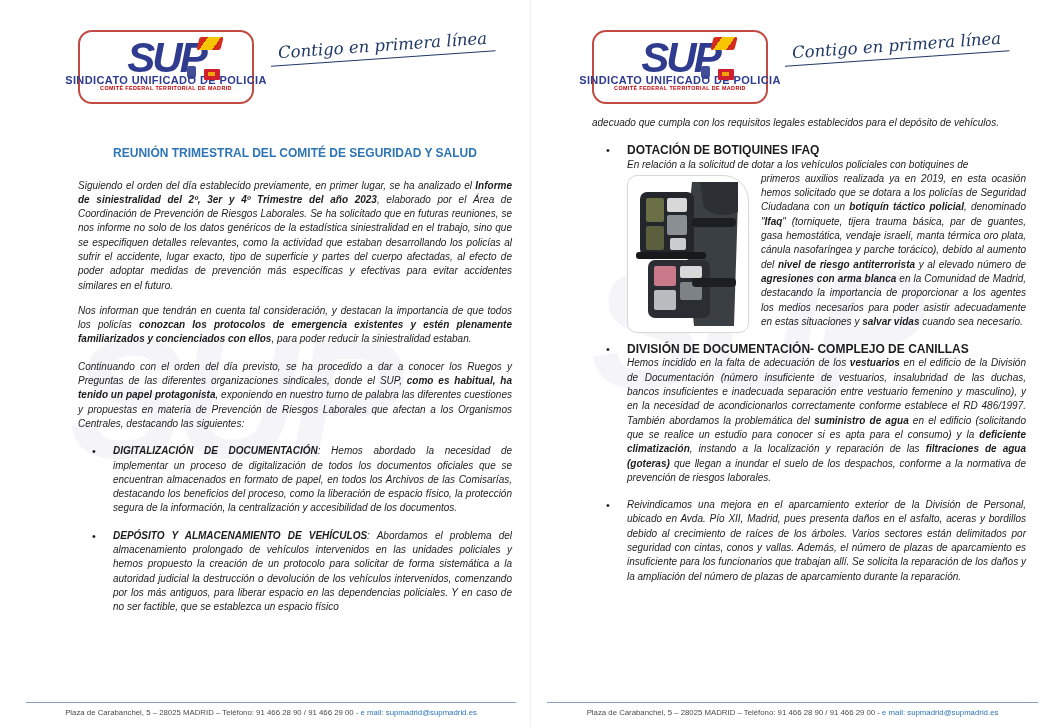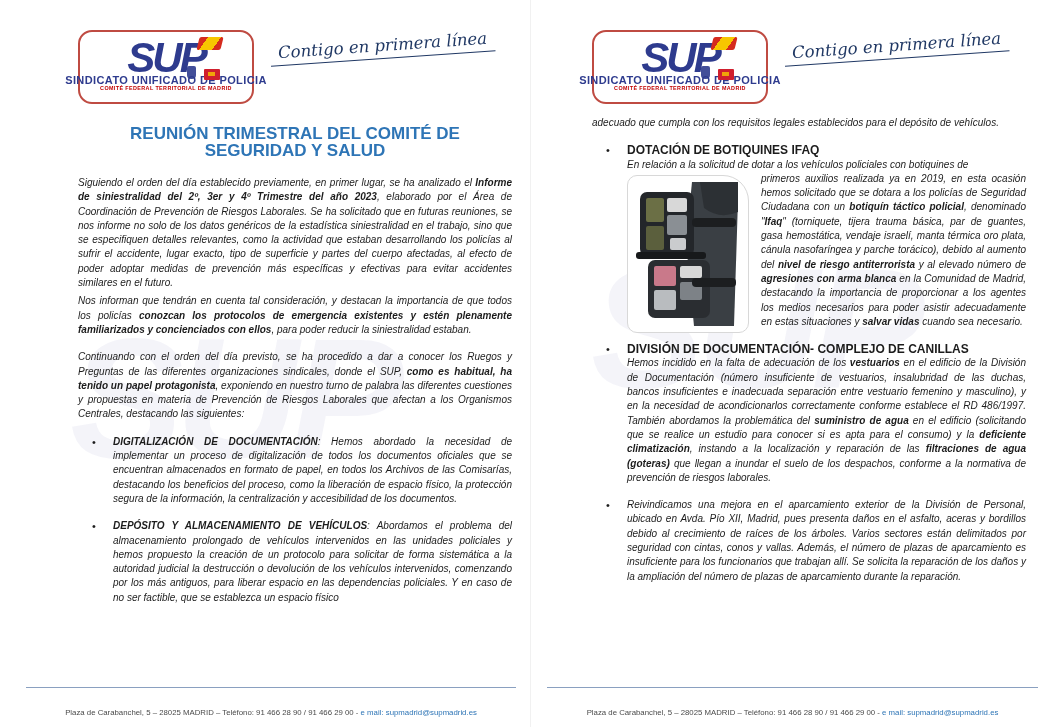--- a/index.html
+++ b/index.html
@@ -25,39 +25,39 @@
   .tagline{font-family:"DejaVu Serif",serif;font-style:italic;font-size:16.5px;color:#203864;
     transform:rotate(-4deg);border-bottom:1.5px solid #203864;padding:0 8px 3px;white-space:nowrap;}
 
   
   .watermark{position:absolute;z-index:-1;font-size:170px;font-weight:bold;font-style:italic;
     color:rgba(46,59,142,0.055);letter-spacing:-8px;pointer-events:none;}
   .page-left .watermark{top:300px;left:70px;}
   .page-right .watermark{top:230px;left:60px;}
 
   
-  .doc-title{color:#2e75b6;font-size:17px;font-weight:bold;text-align:center;line-height:16.5px;margin:18px 0 17px;}
+  .doc-title{color:#2e75b6;font-size:12px;font-weight:bold;text-align:center;line-height:16.5px;margin:37px 0 17px;}
   .para{font-size:10px;line-height:14.3px;text-align:justify;color:#1c1c1c;margin:0 0 13px;font-style:italic;}
   .para b{font-weight:bold;}
-  .para.joined{margin-bottom:4px;}
+  .para.joined{margin-bottom:11px;}
   .para.tight{margin-bottom:0;}
 
   ul.bullets{list-style:none;margin:0;padding:0;}
   ul.bullets>li{position:relative;padding-left:35px;margin-bottom:13px;}
   ul.bullets>li::before{content:"\2022";position:absolute;left:14px;top:0;font-size:11px;line-height:14.3px;color:#1c1c1c;}
   .b-head{font-weight:bold;font-size:12px;line-height:14.3px;color:#1c1c1c;}
 
   
   .ifak-float{float:left;width:122px;height:158px;margin:3px 12px 4px 0;border:1px solid #d8d8d8;
     border-radius:10px 26px 10px 10px;background:#fff;box-sizing:border-box;padding:6px;}
   .ifak-float svg{display:block;width:108px;height:144px;}
 
   
   .page-footer{position:absolute;left:26px;right:14px;bottom:9px;border-top:1.3px solid #8aa0c0;
-    padding-top:20px;text-align:center;font-size:7.8px;line-height:10px;color:#4a4a4a;white-space:nowrap;}
+    padding-top:5px;text-align:center;font-size:7.8px;line-height:10px;color:#4a4a4a;white-space:nowrap;}
   .page-right .page-footer{left:16px;right:24px;}
   .footer-email{color:#2e75b6;}
 </style>
 </head>
 <body>
 
 <div class="sheet">
 
   <section class="page page-left">
     <div class="watermark">SUP</div>

